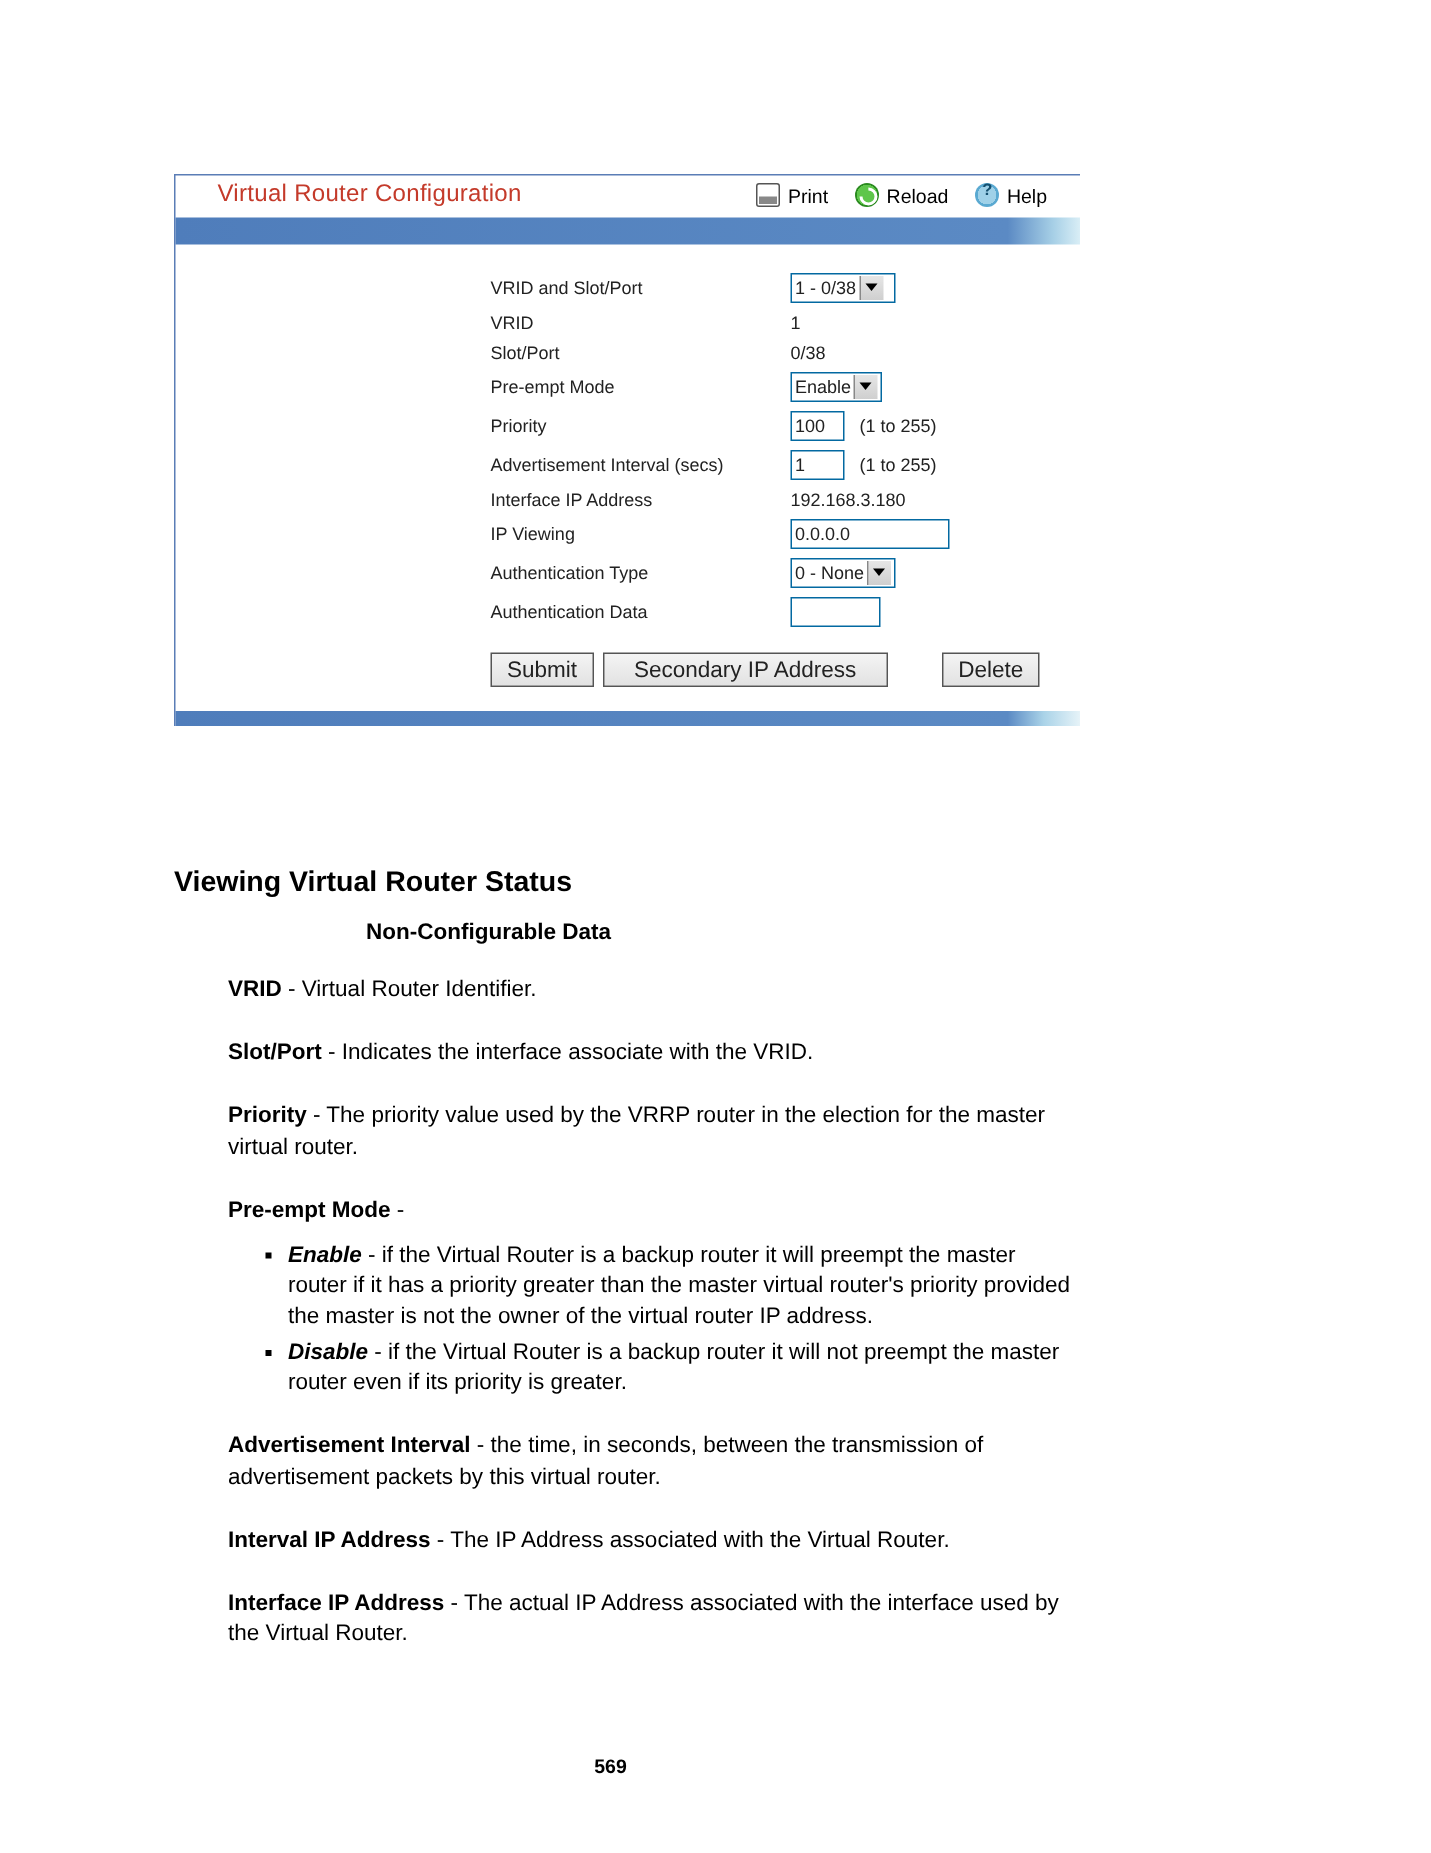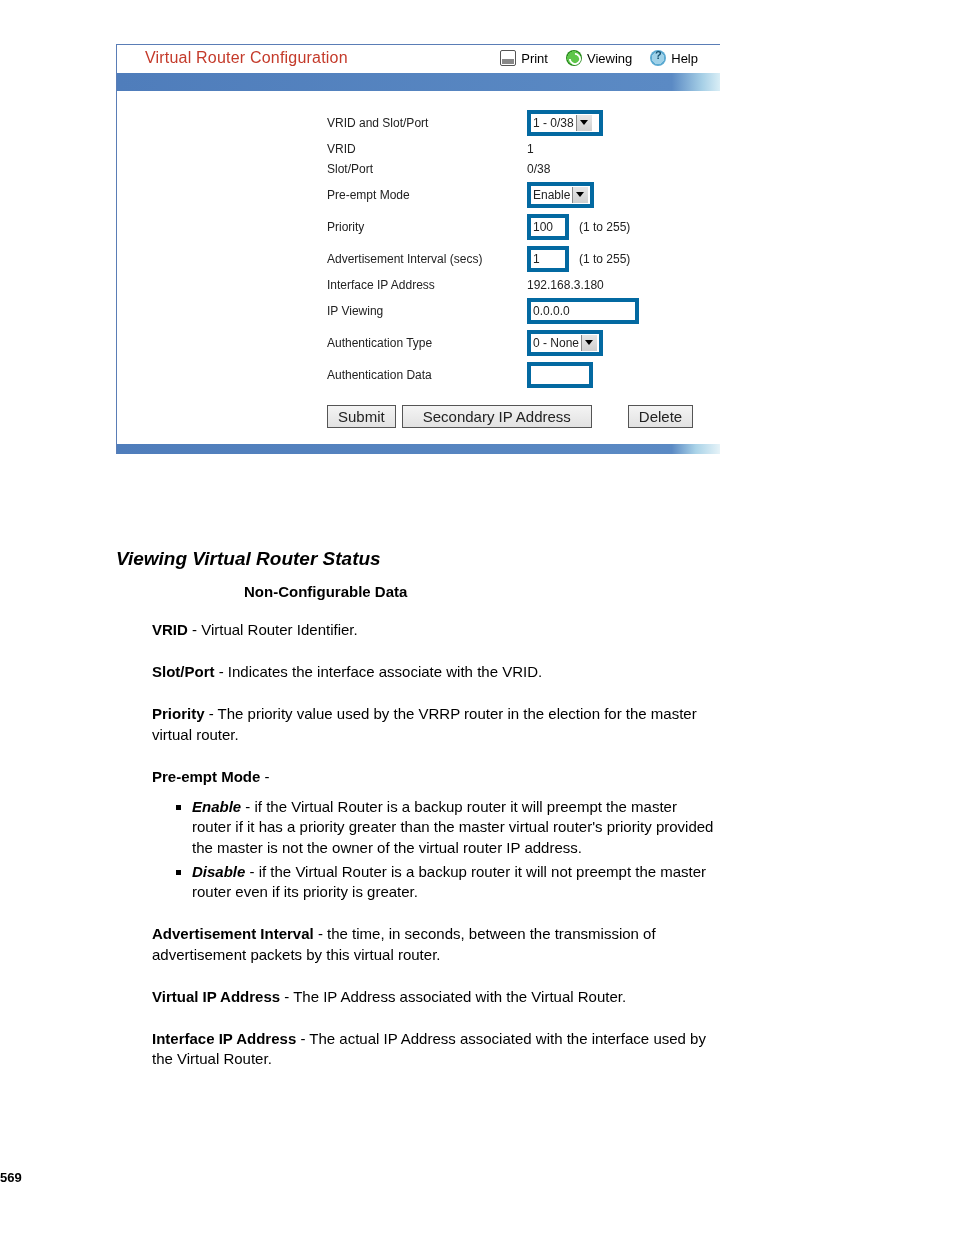--- a/index.html
+++ b/index.html
@@ -7,21 +7,21 @@
     padding: 0;
     background: #ffffff;
     font-family: Arial, Helvetica, sans-serif;
     color: #000;
   }
   .page {
     width: 830px;
     height: 1235px;
     position: relative;
     box-sizing: border-box;
-    padding: 44px 110px 0 116px;
+    padding: 116px 110px 0 116px;
   }
   
   .panel {
     border: 1px solid #5a7db6;
     border-right: none;
     border-bottom: none;
     background: #fff;
   }
   .panel-header {
     display: flex;
@@ -115,21 +115,21 @@
     padding-left: 200px;
   }
   .val {
     flex: 1;
     display: flex;
     align-items: center;
     gap: 4px;
   }
   .hint { margin-left: 6px; }
   .fake-select, .fake-text {
-    border: 4px solid #0369a1;
+    border: 1px solid #0369a1;
     background: #fff;
     font-family: Verdana, Arial, sans-serif;
     font-size: 12px;
     padding: 1px 2px;
     line-height: 16px;
     display: inline-flex;
     align-items: center;
   }
   .fake-select .sel-arrow {
     display:inline-block;
@@ -159,21 +159,20 @@
     font-size: 15px;
     padding: 2px 10px;
     cursor: pointer;
   }
   .fake-btn.wide { padding: 2px 20px; }
   .fake-btn.gap { margin-left: 30px; }
 
   
   .prose { margin-top: 92px; font-size: 15px; line-height: 1.35; }
   .prose h2 {
-    font-style: italic;
     font-weight: bold;
     font-size: 19px;
     margin: 0 0 10px 0;
   }
   .sub-h {
     font-weight: bold;
     font-size: 15px;
     margin: 0 0 18px 128px;
   }
   .def { margin: 0 0 22px 36px; }
@@ -184,40 +183,41 @@
     margin: 10px 0 22px 36px;
     padding-left: 40px;
   }
   ul.bullets li { margin-bottom: 4px; }
   ul.bullets li strong { font-style: italic; }
 
   .page-num {
     position: absolute;
     bottom: 50px;
     left: 0; right: 16px;
+    text-align: center;
     font-size: 13px;
     font-weight: bold;
   }
 </style>
 </head>
 <body>
 
 <div class="page">
 
   <div class="panel">
     <div class="panel-header">
       <div class="panel-title">Virtual Router Configuration</div>
       <div class="hdr-actions">
         <span class="hdr-action">
           <span class="icon-print"></span>
           <span>Print</span>
         </span>
         <span class="hdr-action">
           <span class="icon-reload"></span>
-          <span>Viewing</span>
+          <span>Reload</span>
         </span>
         <span class="hdr-action">
           <span class="icon-help"></span>
           <span>Help</span>
         </span>
       </div>
     </div>
     <div class="bar"></div>
 
     <div class="form-area">
@@ -341,21 +341,21 @@
       <li>
         <strong>Disable</strong><span> - if the Virtual Router is a backup router it will not preempt the master router even if its priority is greater.</span>
       </li>
     </ul>
 
     <p class="def">
       <strong>Advertisement Interval</strong><span> - the time, in seconds, between the transmission of advertisement packets by this virtual router.</span>
     </p>
 
     <p class="def">
-      <strong>Virtual IP Address</strong><span> - The IP Address associated with the Virtual Router.</span>
+      <strong>Interval IP Address</strong><span> - The IP Address associated with the Virtual Router.</span>
     </p>
 
     <p class="def">
       <strong>Interface IP Address</strong><span> - The actual IP Address associated with the interface used by the Virtual Router.</span>
     </p>
   </div>
 
   <div class="page-num">569</div>
 </div>
 

